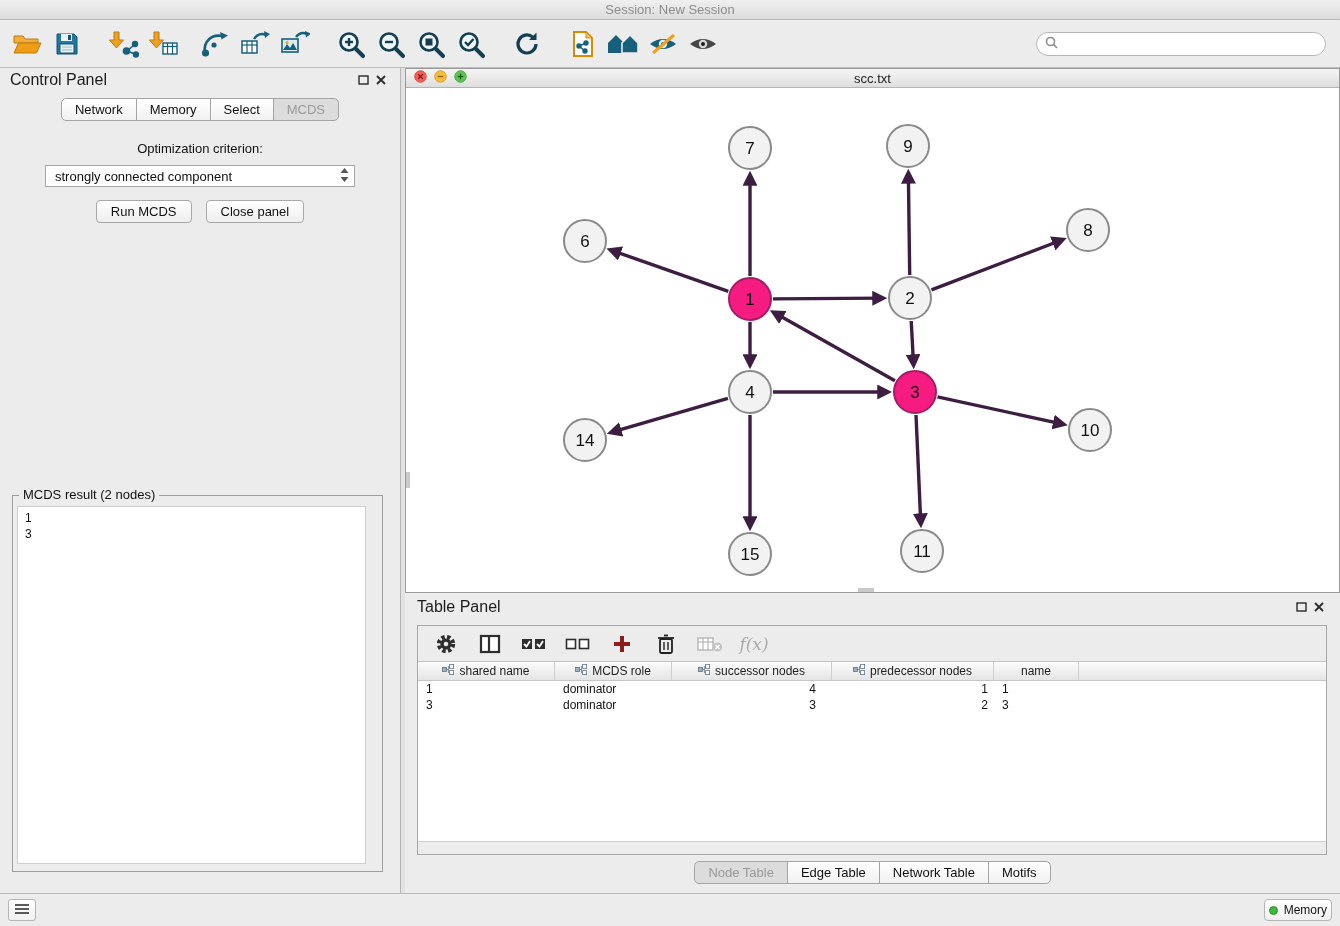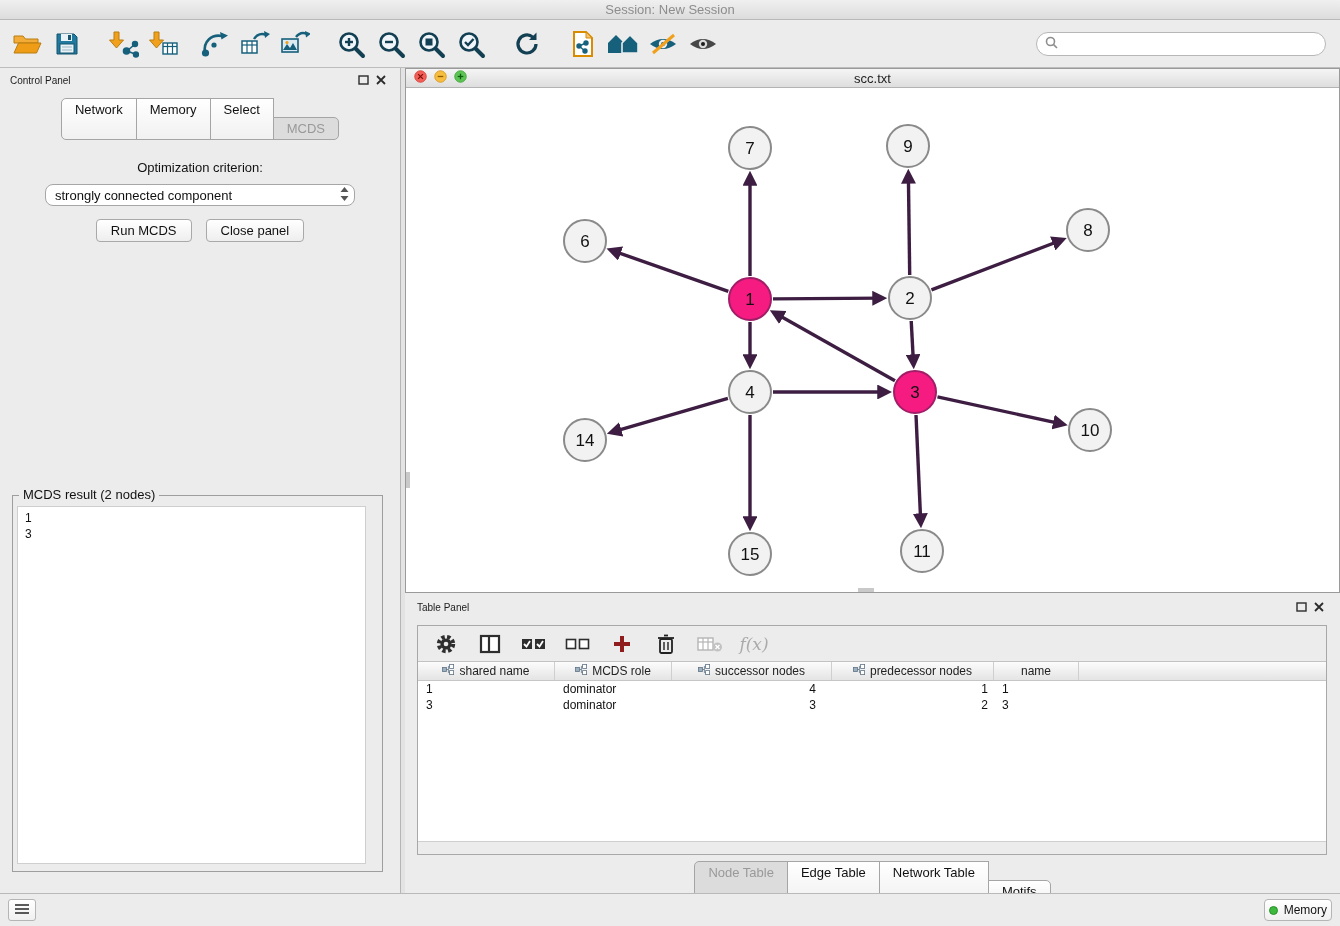--- a/index.html
+++ b/index.html
@@ -19,34 +19,34 @@
   .tbtn svg { display:block; }
   .ml12 { margin-left:12px; } .ml16 { margin-left:16px; }
   .searchbox { margin-left:auto; margin-right:4px; width:290px; height:24px; background:#fff;
     border:1px solid #b7b7b7; border-radius:12px; display:flex; align-items:center; padding:0 8px; gap:6px; }
   .searchbox input { border:none; outline:none; flex:1; font-size:13px; background:transparent; font-family:"Liberation Sans",sans-serif; }
 
   
   .control-panel { position:absolute; top:68px; left:0; width:400px; bottom:33px; background:#ececec; }
   .vsplitter { position:absolute; top:68px; left:400px; width:5px; bottom:33px; background:#e3e3e3; border-left:1px solid #b5b5b5; }
   .panel-head { height:24px; display:flex; align-items:center; padding:0 10px; }
-  .panel-title { font-size:10px; color:#1c1c1c; }
+  .panel-title { font-size:16px; color:#1c1c1c; }
   .panel-head .spacer { flex:1; }
   .mini-btn { width:18px; height:16px; display:flex; align-items:center; justify-content:center; }
 
   .cp-tabs { display:flex; justify-content:center; margin-top:6px; }
   .seg { font-size:13px; padding:3px 13px; background:linear-gradient(#ffffff,#f1f1f1);
     border:1px solid #a5a5a5; margin-left:-1px; color:#111; }
   .seg:first-child { border-radius:5px 0 0 5px; margin-left:0; }
-  .seg:last-child { border-radius:0 5px 5px 0;margin-top:19px; }
+  .seg:last-child { border-radius:0 5px 5px 0; }
   .seg.active { background:#dcdcdc; color:#999; }
 
   .opt-label { text-align:center; font-size:13px; margin-top:20px; color:#111; }
   .dropdown { margin:9px auto 0; width:310px; height:22px; background:#fff; border:1px solid #a6a6a6;
-    border-radius:8px; display:flex; align-items:center; padding:0 4px 0 9px; font-size:13px; color:#111; }
+    border-radius:0; display:flex; align-items:center; padding:0 4px 0 9px; font-size:13px; color:#111; }
   .dropdown .dd-label { flex:1; }
   .btn-row { display:flex; justify-content:center; gap:14px; margin-top:13px; }
   .push-btn { font-size:13px; padding:3px 14px; background:linear-gradient(#ffffff,#eeeeee);
     border:1px solid #a9a9a9; border-radius:4px; color:#111; font-family:"Liberation Sans",sans-serif; }
 
   .groupbox { position:absolute; left:12px; top:427px; width:371px; height:377px; border:1px solid #9e9e9e; }
   .group-label { position:absolute; top:-9px; left:6px; background:#ececec; padding:0 4px; font-size:13px; color:#111; }
   .result-box { position:absolute; left:4px; top:10px; width:349px; height:358px; background:#fff; border:1px solid #cfcfcf;
     font-size:12px; color:#111; padding:3px 7px; white-space:pre; line-height:16px; }
 

